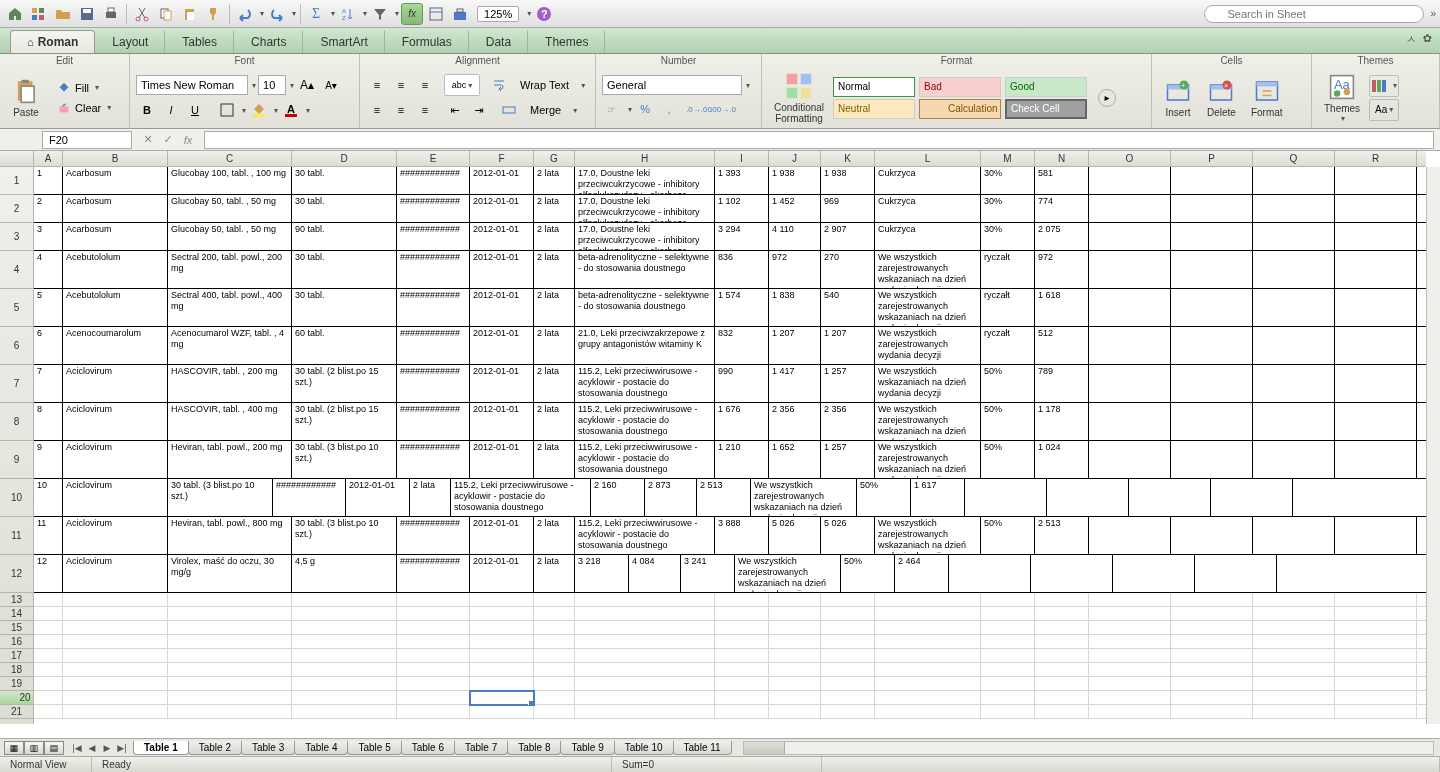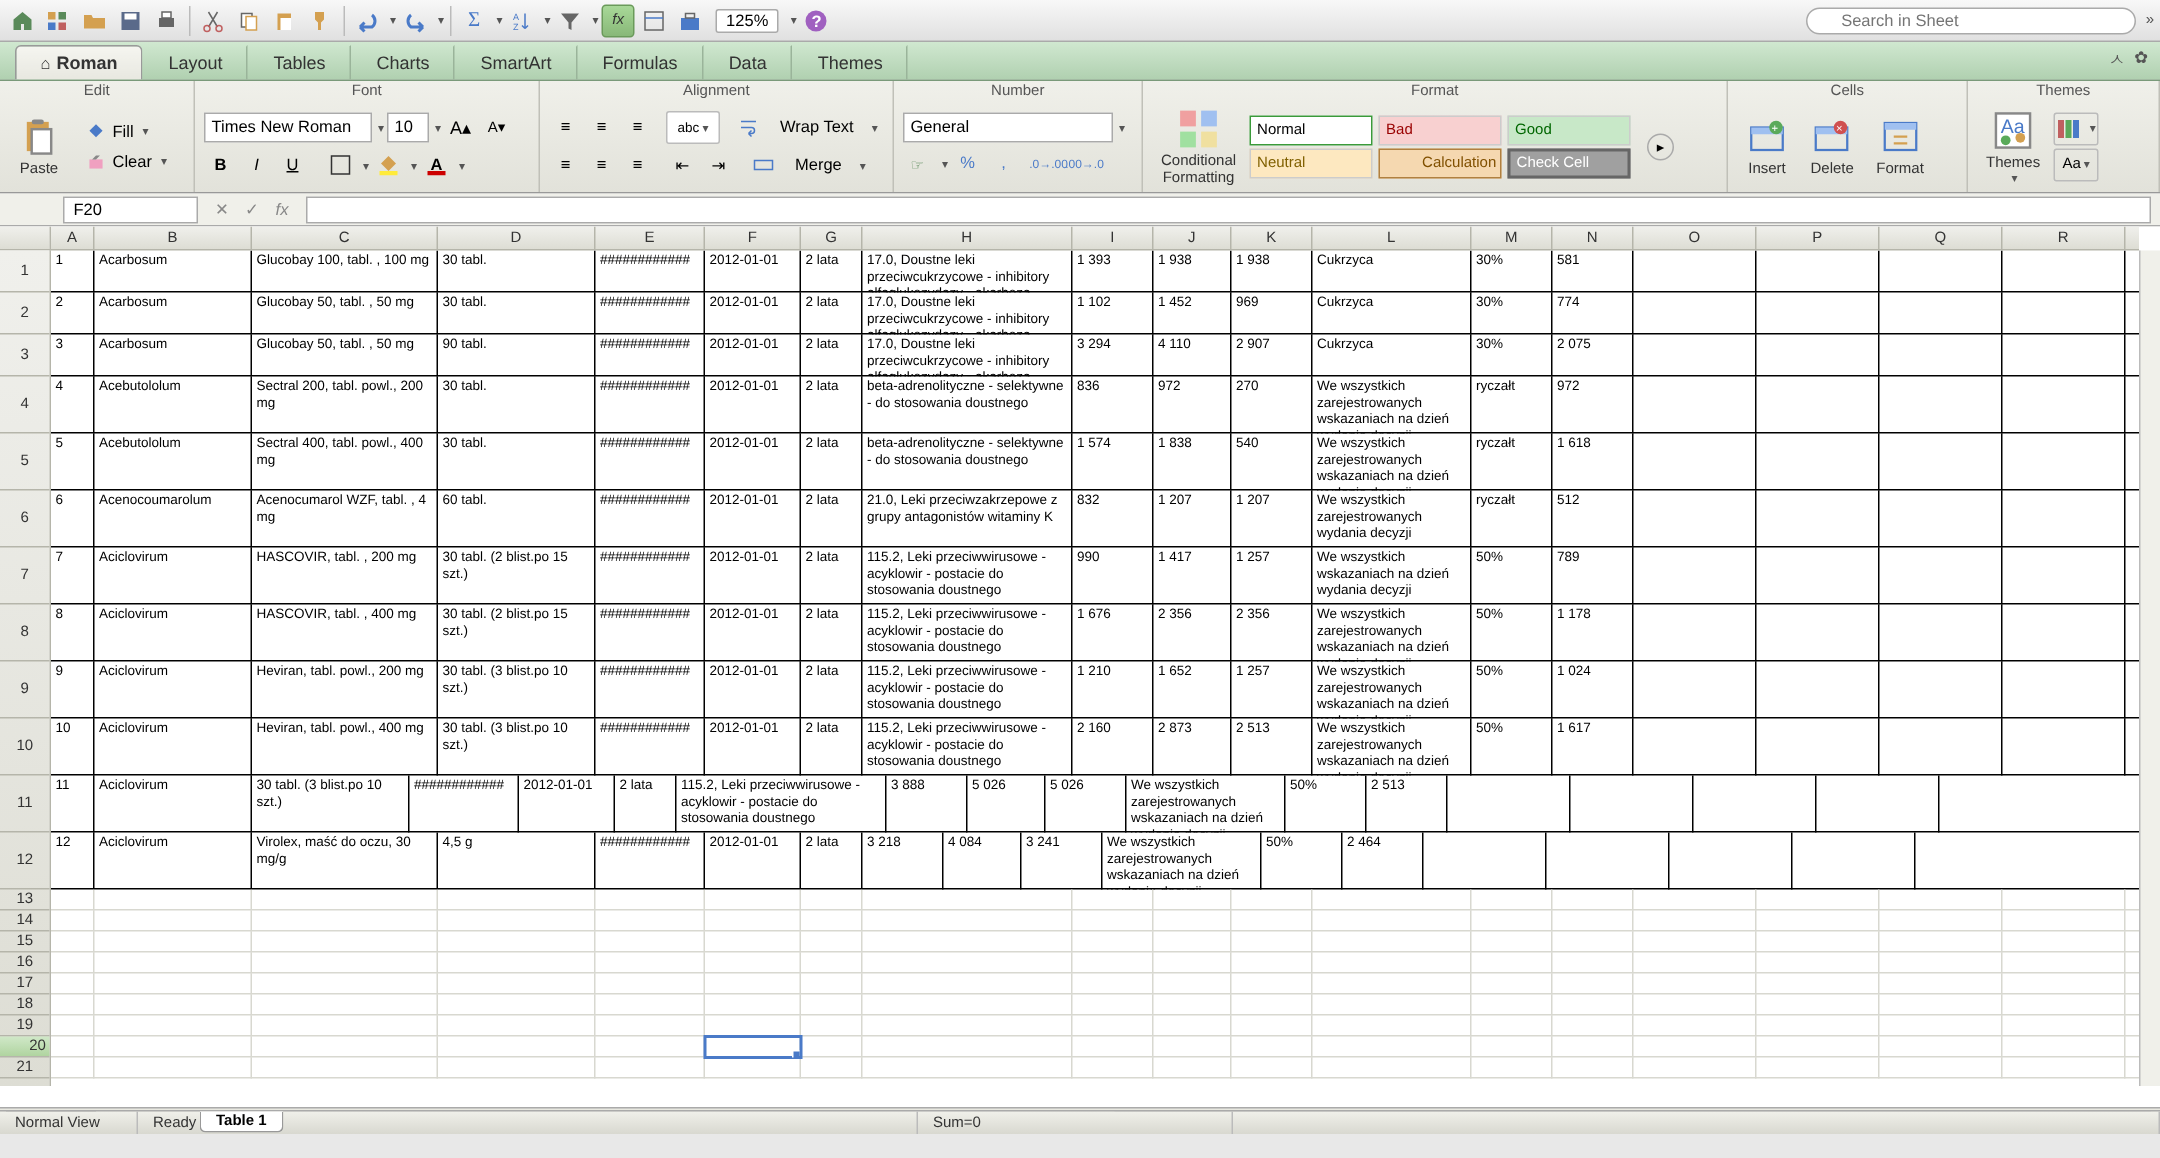--- a/index.html
+++ b/index.html
@@ -75,21 +75,21 @@
 .view-btns .vb { width: 20px; height: 14px; border: 1px solid #888; background: linear-gradient(#f8f8f4, #d8d8d0); display: inline-flex; align-items: center; justify-content: center; font-size: 9px; }
 .tab-nav { display: flex; margin-left: 6px; gap: 1px; }
 .tab-nav .tn { width: 14px; height: 14px; display: inline-flex; align-items: center; justify-content: center; color: #555; cursor: pointer; font-size: 9px; }
 .sheet-tabs { display: flex; margin-left: 4px; }
 .sheet-tab { padding: 1px 10px; font-size: 10px; background: linear-gradient(#f0f0ea, #d8d8d0); border: 1px solid #999; border-top: none; border-radius: 0 0 4px 4px; margin-right: -1px; cursor: pointer; }
 .sheet-tab.active { background: #fff; font-weight: bold; z-index: 2; }
 .h-scroll { flex: 1; margin: 0 6px 0 12px; height: 14px; background: #f0f0ea; border: 1px solid #bbb; position: relative; }
 .h-scroll::before { content: ''; position: absolute; left: 0; top: 0; width: 40px; height: 100%; background: linear-gradient(#e0e0d8,#c8c8c0); border-right: 1px solid #aaa; }
 
 
-.status-bar { position: absolute; bottom: 16px; left: 0; right: 0; height: 16px; background: linear-gradient(#f0f0ea, #d8d8d0); border-top: 1px solid #aaa; display: flex; align-items: center; font-size: 10px; color: #333; }
+.status-bar { position: absolute; bottom: 0; left: 0; right: 0; height: 16px; background: linear-gradient(#f0f0ea, #d8d8d0); border-top: 1px solid #aaa; display: flex; align-items: center; font-size: 10px; color: #333; }
 .status-bar .seg { padding: 0 10px; border-right: 1px solid #bbb; height: 100%; display: flex; align-items: center; }
 .status-bar .seg.view { width: 100px; }
 
 .vscroll { position: absolute; top: 16px; right: 0; width: 14px; bottom: 14px; background: #f0f0ea; border-left: 1px solid #bbb; }
 </style>
 </head>
 <body>
 
 <div class="top-toolbar">
   <span class="icon-btn">
@@ -696,40 +696,40 @@
         <div class="cell" style="width: 54px; height: 38px;">50%</div>
         <div class="cell" style="width: 54px; height: 38px;">1 024</div>
         <div class="cell" style="width: 82px; height: 38px;"></div>
         <div class="cell" style="width: 82px; height: 38px;"></div>
         <div class="cell" style="width: 82px; height: 38px;"></div>
         <div class="cell" style="width: 82px; height: 38px;"></div>
       </div>
       <div class="grid-row data" style="height: 38px;">
         <div class="cell" style="width: 29px; height: 38px;">10</div>
         <div class="cell" style="width: 105px; height: 38px;">Aciclovirum</div>
-        <div class="cell" style="width: 124px; height: 38px;">Heviran, tabl. powl., 400 mg</div>
         <div class="cell" style="width: 105px; height: 38px;">30 tabl. (3 blist.po 10 szt.)</div>
         <div class="cell" style="width: 73px; height: 38px;">############</div>
         <div class="cell" style="width: 64px; height: 38px;">2012-01-01</div>
         <div class="cell" style="width: 41px; height: 38px;">2 lata</div>
         <div class="cell" style="width: 140px; height: 38px;">115.2, Leki przeciwwirusowe - acyklowir - postacie do stosowania doustnego</div>
         <div class="cell" style="width: 54px; height: 38px;">2 160</div>
         <div class="cell" style="width: 52px; height: 38px;">2 873</div>
         <div class="cell" style="width: 54px; height: 38px;">2 513</div>
         <div class="cell" style="width: 106px; height: 38px;">We wszystkich zarejestrowanych wskazaniach na dzień wydania decyzji</div>
         <div class="cell" style="width: 54px; height: 38px;">50%</div>
         <div class="cell" style="width: 54px; height: 38px;">1 617</div>
         <div class="cell" style="width: 82px; height: 38px;"></div>
         <div class="cell" style="width: 82px; height: 38px;"></div>
         <div class="cell" style="width: 82px; height: 38px;"></div>
         <div class="cell" style="width: 82px; height: 38px;"></div>
       </div>
       <div class="grid-row data" style="height: 38px;">
         <div class="cell" style="width: 29px; height: 38px;">11</div>
         <div class="cell" style="width: 105px; height: 38px;">Aciclovirum</div>
+        <div class="cell" style="width: 124px; height: 38px;">Heviran, tabl. powl., 800 mg</div>
         <div class="cell" style="width: 105px; height: 38px;">30 tabl. (3 blist.po 10 szt.)</div>
         <div class="cell" style="width: 73px; height: 38px;">############</div>
         <div class="cell" style="width: 64px; height: 38px;">2012-01-01</div>
         <div class="cell" style="width: 41px; height: 38px;">2 lata</div>
         <div class="cell" style="width: 140px; height: 38px;">115.2, Leki przeciwwirusowe - acyklowir - postacie do stosowania doustnego</div>
         <div class="cell" style="width: 54px; height: 38px;">3 888</div>
         <div class="cell" style="width: 52px; height: 38px;">5 026</div>
         <div class="cell" style="width: 54px; height: 38px;">5 026</div>
         <div class="cell" style="width: 106px; height: 38px;">We wszystkich zarejestrowanych wskazaniach na dzień wydania decyzji</div>
         <div class="cell" style="width: 54px; height: 38px;">50%</div>

